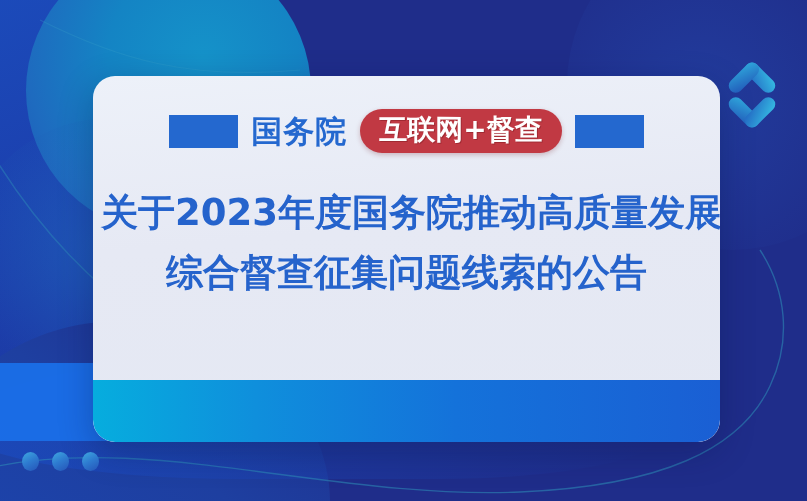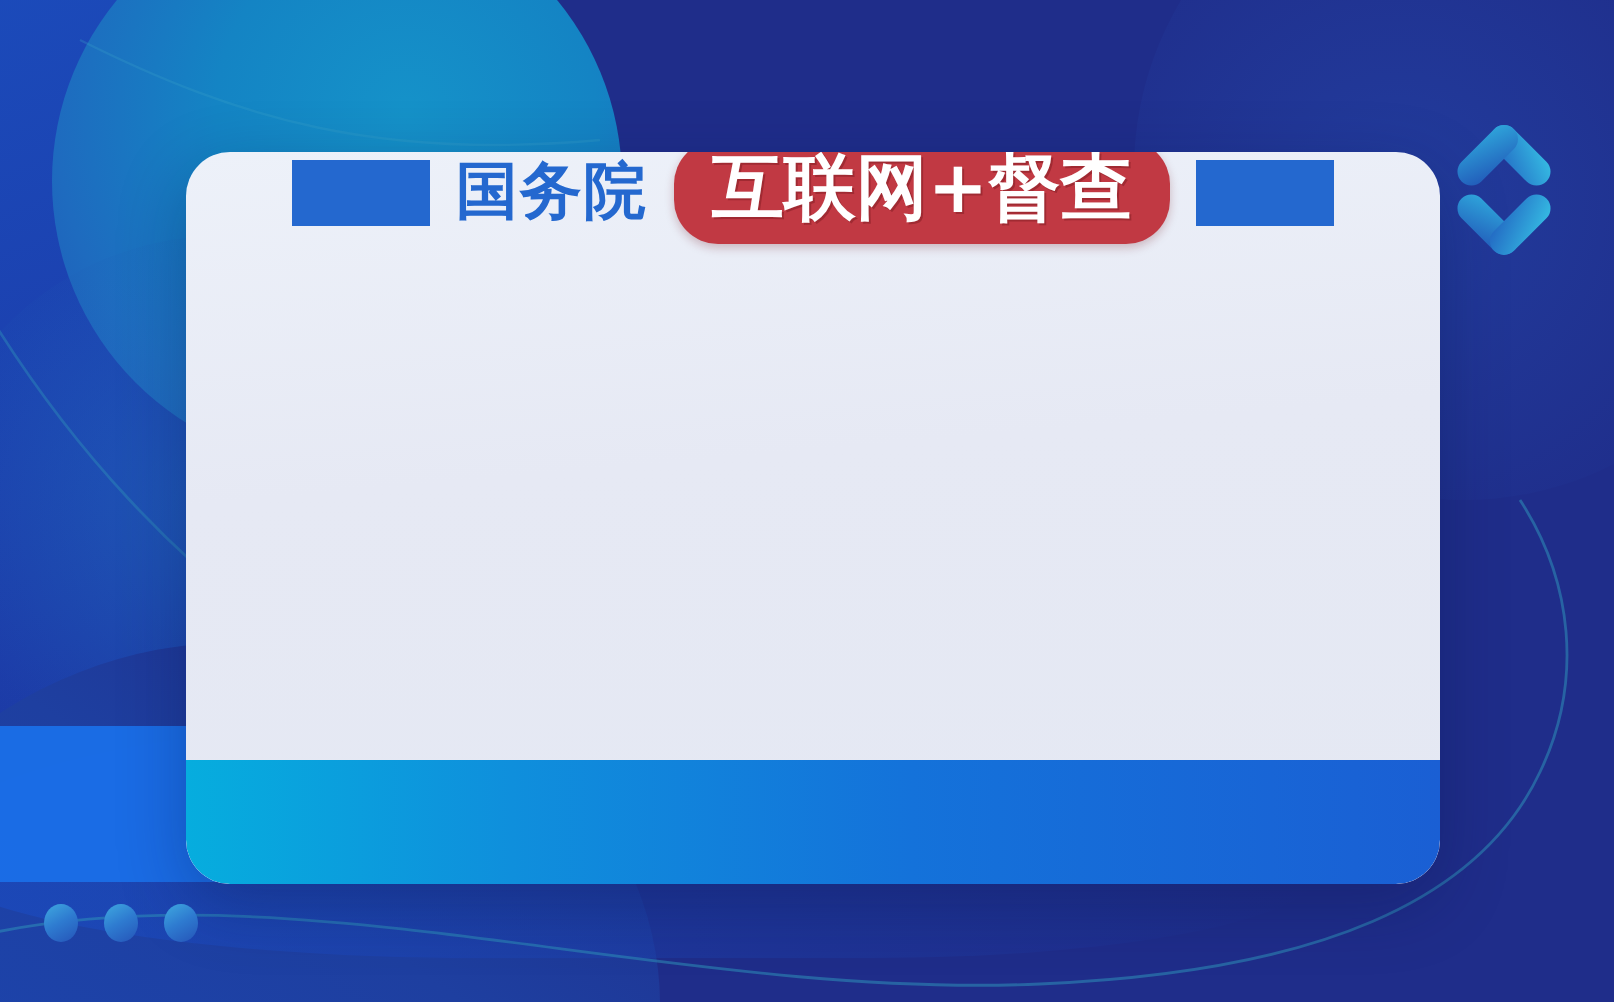--- a/index.html
+++ b/index.html
@@ -150,20 +150,21 @@
 
   .card-body {
     flex: 1 1 auto;
     display: flex;
     flex-direction: column;
     align-items: center;
   }
 
   
   .header-row {
+    margin-top: 35px;
     display: flex;
     align-items: center;
     justify-content: center;
     gap: 13px;
     height: 40px;
   }
 
   .blue-block {
     width: 69px;
     height: 33px;
@@ -185,21 +186,21 @@
     border-radius: 22px;
     padding: 6px 19px 8px 19px;
     display: flex;
     align-items: center;
     justify-content: center;
     box-shadow: 0 2px 5px rgba(110, 20, 28, 0.25);
   }
 
   .red-pill-text {
     font-family: "DejaVu Sans", "Liberation Sans", sans-serif;
-    font-size: 36px;
+    font-size: 28px;
     font-weight: bold;
     color: #FFFFFF;
     letter-spacing: 0px;
     line-height: 1.05;
     white-space: nowrap;
     text-shadow: 1px 1px 0 rgba(120,25,32,0.45);
   }
 
   
   .title-block {
@@ -279,19 +280,23 @@
 
       <div class="header-row">
         <div class="blue-block"></div>
         <div class="header-word">国务院</div>
         <div class="red-pill">
           <span class="red-pill-text">互联网+督查</span>
         </div>
         <div class="blue-block"></div>
       </div>
 
+      <div class="title-block">
+        <div class="title-line">关于2023年度国务院推动高质量发展</div>
+        <div class="title-line">综合督查征集问题线索的公告</div>
+      </div>
 
     </div>
 
     <div class="card-footer"></div>
   </div>
 
 </div>
 
 </body></html>

